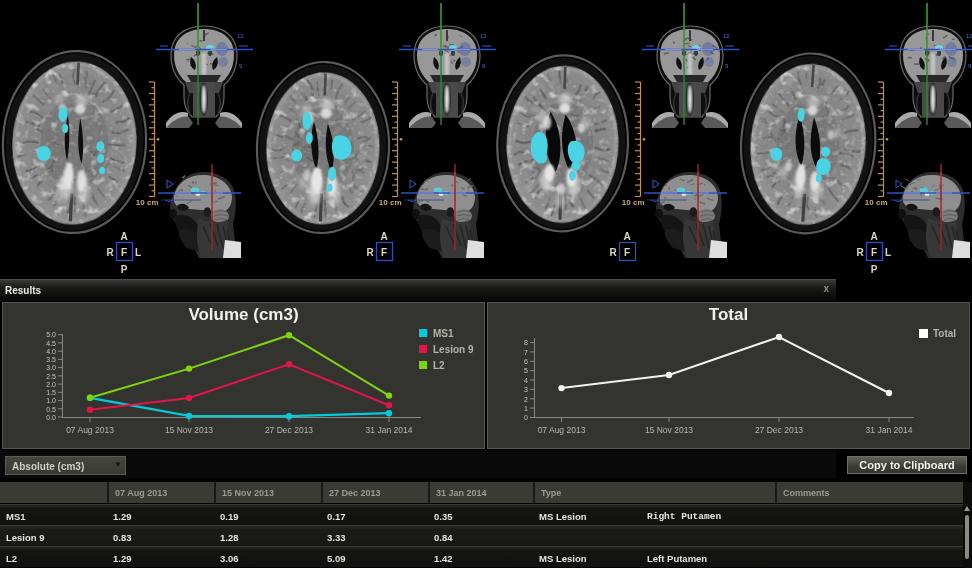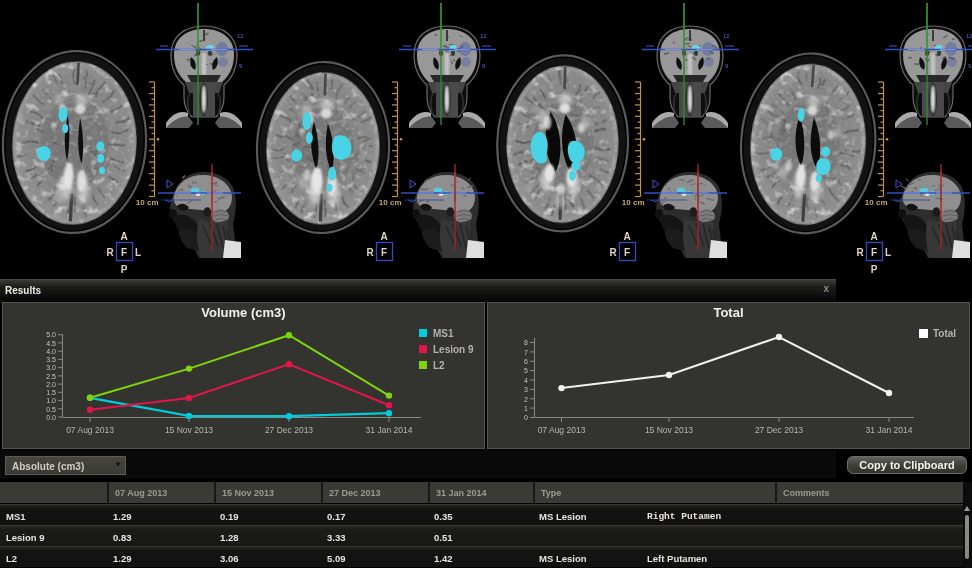--- a/index.html
+++ b/index.html
@@ -6,28 +6,28 @@
 body{width:972px;height:568px;position:relative;overflow:hidden;font-family:"Liberation Sans",sans-serif;}
 #topview{position:absolute;left:0;top:0;}
 #resultsbar{position:absolute;left:0;top:279px;width:836px;height:22px;
   background:linear-gradient(#3a3a38,#1b1b19 35%,#0a0a0a 90%);
   border-top:1px solid #4a4a46;box-sizing:border-box;}
 #resultsbar .t{position:absolute;left:5px;top:5px;font-size:10px;font-weight:bold;color:#eceae4;}
 #resultsbar .x{position:absolute;right:7px;top:3px;font-size:10px;color:#8a8a84;font-weight:bold;}
 .chartpanel{position:absolute;top:302px;height:147px;background:#33332f;border:1px solid #56564e;box-sizing:border-box;}
 #cp1{left:2px;width:483px;}
 #cp2{left:487px;width:483px;}
-.ctitle{position:absolute;top:2px;width:100%;text-align:center;font-size:13px;font-weight:bold;color:#f2f0ea;}
+.ctitle{position:absolute;top:2px;width:100%;text-align:center;font-size:17px;font-weight:bold;color:#f2f0ea;}
 #toolbar{position:absolute;left:0;top:450px;width:836px;height:28px;background:#0a0a0a;}
 #dropdown{position:absolute;left:5px;top:6px;width:121px;height:19px;background:linear-gradient(#46463f,#3a3a34);border:1px solid #5b5b52;box-sizing:border-box;}
 #dropdown .dt{position:absolute;left:6px;top:4px;font-size:10px;font-weight:bold;color:#ceccc4;}
 #dropdown .da{position:absolute;right:3px;top:3px;font-size:8px;color:#15150f;}
 #copybtn{position:absolute;left:847px;top:6px;width:120px;height:18px;
   background:linear-gradient(#62625c,#3d3d37 55%,#333330);
-  border:1px solid #6f6f68;border-radius:6px;box-sizing:border-box;
+  border:1px solid #6f6f68;border-radius:0;box-sizing:border-box;
   text-align:center;font-size:11px;font-weight:bold;color:#f4f3ec;line-height:16px;}
 #tbl{position:absolute;left:0;top:482px;width:963px;height:86px;}
 .hrow{position:absolute;left:0;top:0;width:963px;height:21px;background:#3b3b36;}
 .hcell{position:absolute;top:0;height:21px;box-sizing:border-box;border-left:2px solid #191917;
   font-size:9px;font-weight:bold;color:#9c9a92;padding:6px 0 0 6px;}
 .drow{position:absolute;left:0;width:963px;height:21px;}
 .r1{top:22px;background:linear-gradient(#24241f,#141412 18%,#111110);}
 .r2{top:43px;background:linear-gradient(#2a2a24,#1b1b19 18%,#171715);}
 .r3{top:64px;background:linear-gradient(#24241f,#141412 18%,#111110);}
 .dcell{position:absolute;top:0;height:21px;font-size:9.5px;font-weight:bold;color:#e6e4dc;padding:6px 0 0 6px;box-sizing:border-box;}
@@ -1080,21 +1080,21 @@
     <div class="dcell" style="left:321px;">0.17</div>
     <div class="dcell" style="left:428px;">0.35</div>
     <div class="dcell" style="left:533px;">MS Lesion</div>
     <div class="dcell" style="left:641px;font-family:Liberation Mono, monospace;">Right Putamen</div>
   </div>
   <div class="drow r2">
     <div class="dcell" style="left:0;">Lesion 9</div>
     <div class="dcell" style="left:107px;">0.83</div>
     <div class="dcell" style="left:214px;">1.28</div>
     <div class="dcell" style="left:321px;">3.33</div>
-    <div class="dcell" style="left:428px;">0.51</div>
+    <div class="dcell" style="left:428px;">0.84</div>
   </div>
   <div class="drow r3">
     <div class="dcell" style="left:0;">L2</div>
     <div class="dcell" style="left:107px;">1.29</div>
     <div class="dcell" style="left:214px;">3.06</div>
     <div class="dcell" style="left:321px;">5.09</div>
     <div class="dcell" style="left:428px;">1.42</div>
     <div class="dcell" style="left:533px;">MS Lesion</div>
     <div class="dcell" style="left:641px;">Left Putamen</div>
   </div>

